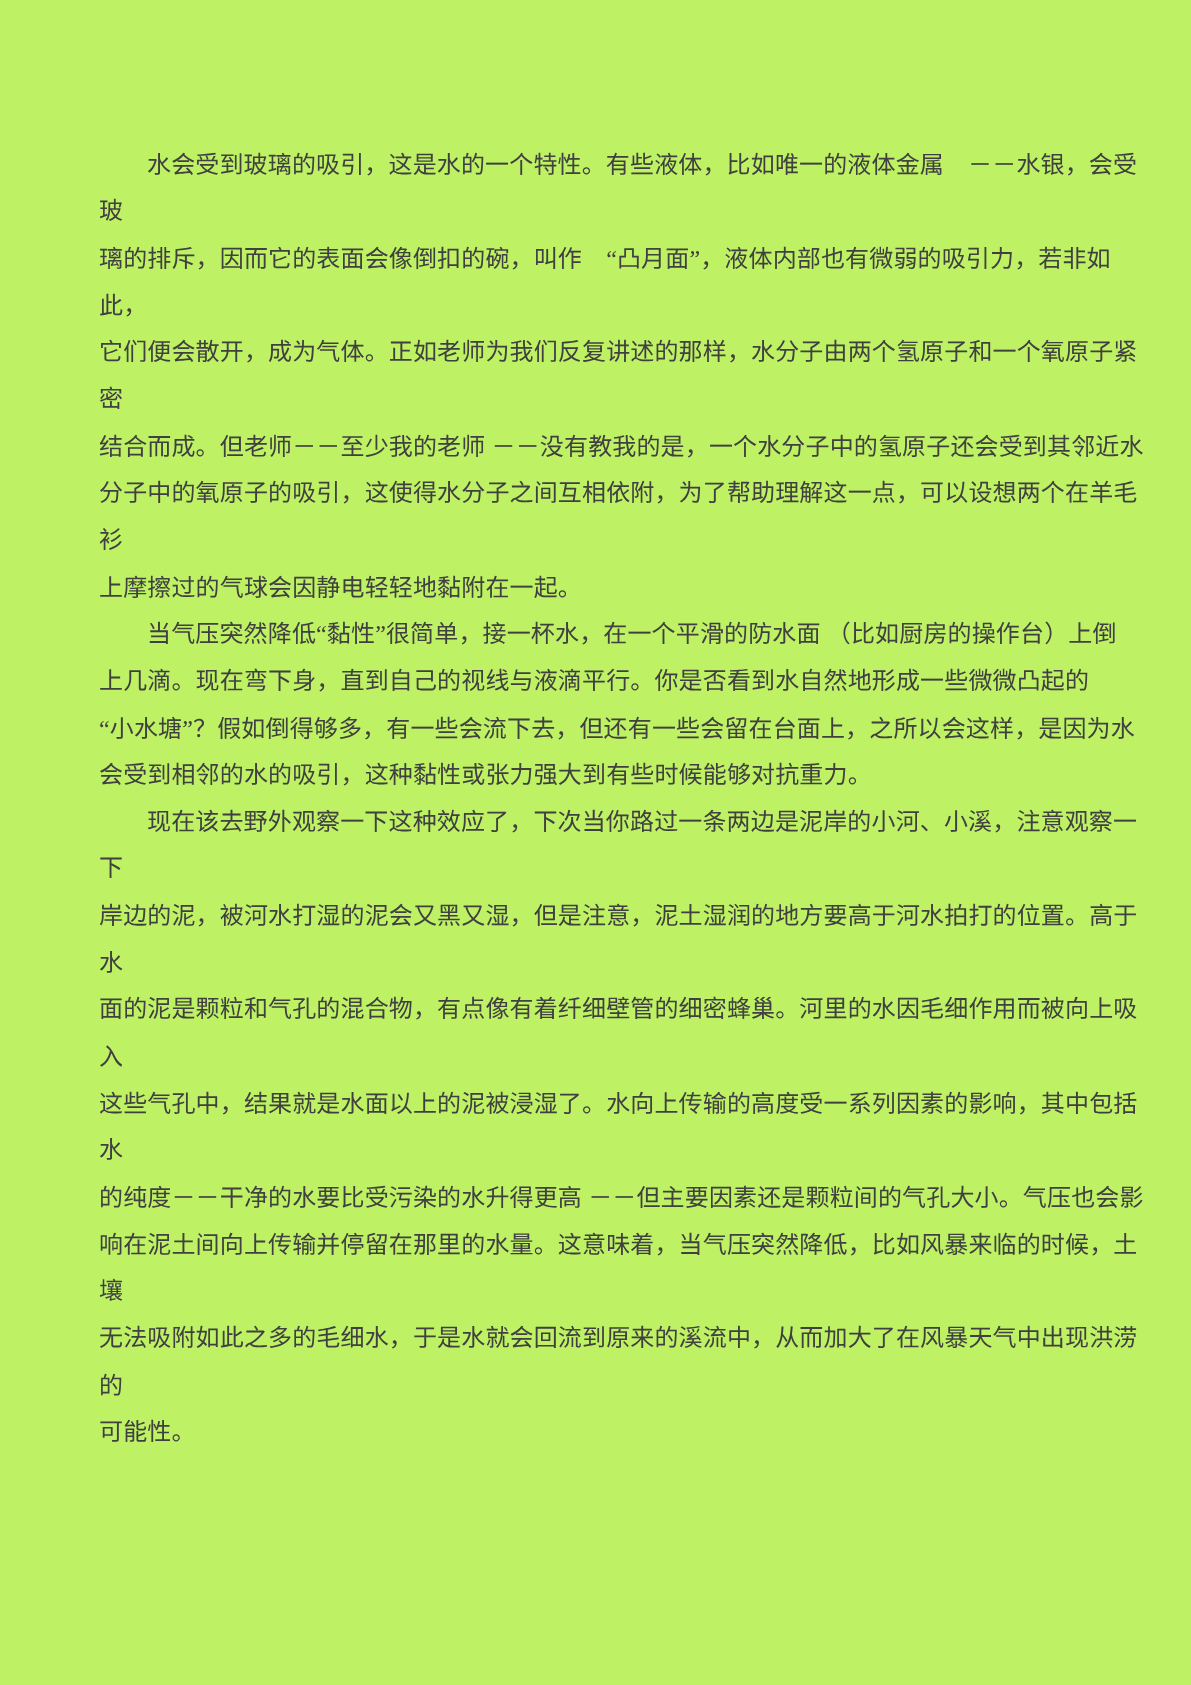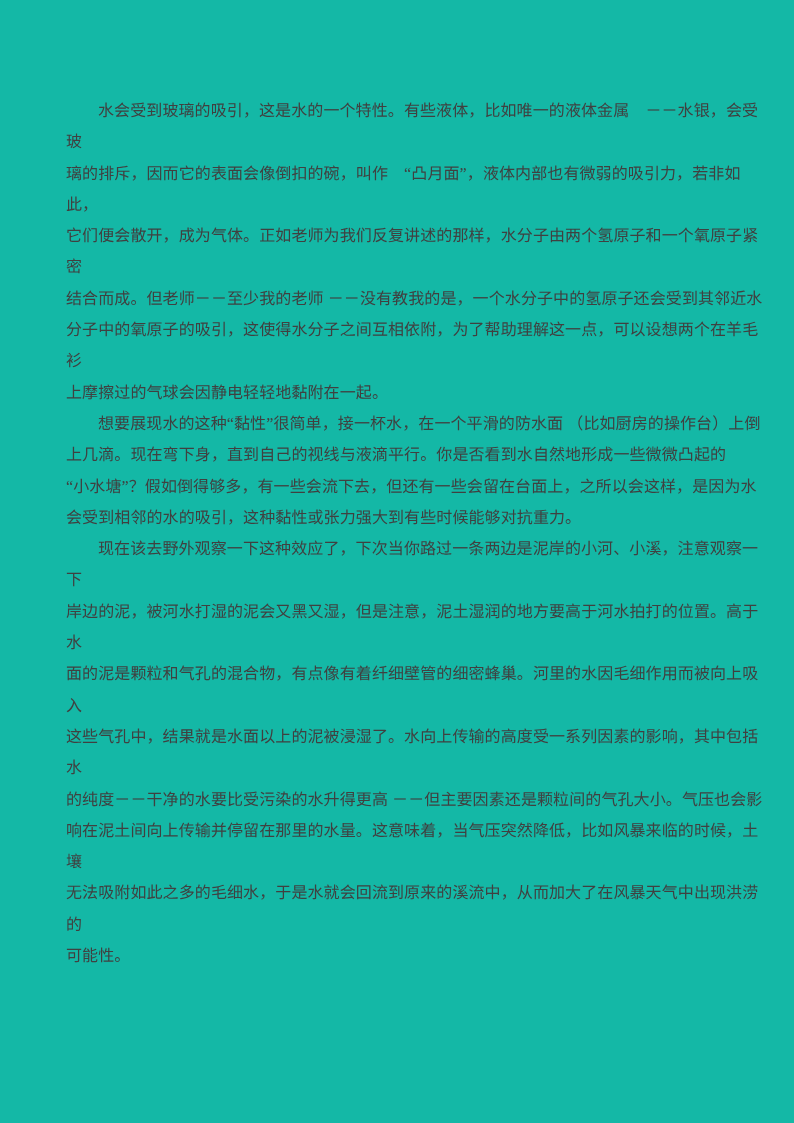--- a/index.html
+++ b/index.html
@@ -4,21 +4,21 @@
 <style>
   html, body {
     margin: 0;
     padding: 0;
     background: #ffffff;
   }
   .page {
     position: relative;
     width: 794px;
     height: 1123px;
-    background: #14b8a6;
+    background: #bef264;
     overflow: hidden;
   }
   .text-body {
     position: absolute;
     left: 66px;
     top: 95px;
     width: 698px;
     font-family: "Liberation Serif", "DejaVu Serif", serif;
     font-size: 16px;
     line-height: 31.3px;
@@ -37,21 +37,21 @@
 <body>
 
 <div class="page">
   <div class="text-body">
     <p class="para">水会受到玻璃的吸引，这是水的一个特性。有些液体，比如唯一的液体金属　－－水银，会受玻
 璃的排斥，因而它的表面会像倒扣的碗，叫作　“凸月面”，液体内部也有微弱的吸引力，若非如此，
 它们便会散开，成为气体。正如老师为我们反复讲述的那样，水分子由两个氢原子和一个氧原子紧密
 结合而成。但老师－－至少我的老师 －－没有教我的是，一个水分子中的氢原子还会受到其邻近水
 分子中的氧原子的吸引，这使得水分子之间互相依附，为了帮助理解这一点，可以设想两个在羊毛衫
 上摩擦过的气球会因静电轻轻地黏附在一起。</p>
-    <p class="para">想要展现水的这种“黏性”很简单，接一杯水，在一个平滑的防水面 （比如厨房的操作台）上倒
+    <p class="para">当气压突然降低“黏性”很简单，接一杯水，在一个平滑的防水面 （比如厨房的操作台）上倒
 上几滴。现在弯下身，直到自己的视线与液滴平行。你是否看到水自然地形成一些微微凸起的
 “小水塘”？假如倒得够多，有一些会流下去，但还有一些会留在台面上，之所以会这样，是因为水
 会受到相邻的水的吸引，这种黏性或张力强大到有些时候能够对抗重力。</p>
     <p class="para">现在该去野外观察一下这种效应了，下次当你路过一条两边是泥岸的小河、小溪，注意观察一下
 岸边的泥，被河水打湿的泥会又黑又湿，但是注意，泥土湿润的地方要高于河水拍打的位置。高于水
 面的泥是颗粒和气孔的混合物，有点像有着纤细壁管的细密蜂巢。河里的水因毛细作用而被向上吸入
 这些气孔中，结果就是水面以上的泥被浸湿了。水向上传输的高度受一系列因素的影响，其中包括水
 的纯度－－干净的水要比受污染的水升得更高 －－但主要因素还是颗粒间的气孔大小。气压也会影
 响在泥土间向上传输并停留在那里的水量。这意味着，当气压突然降低，比如风暴来临的时候，土壤
 无法吸附如此之多的毛细水，于是水就会回流到原来的溪流中，从而加大了在风暴天气中出现洪涝的

